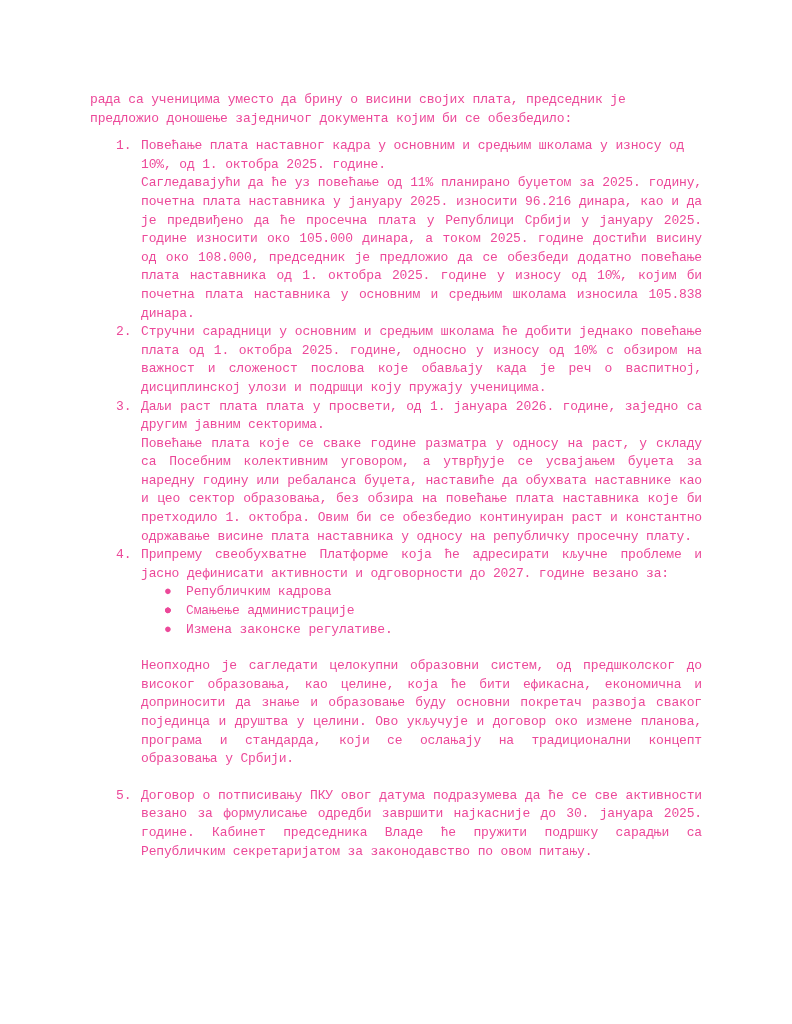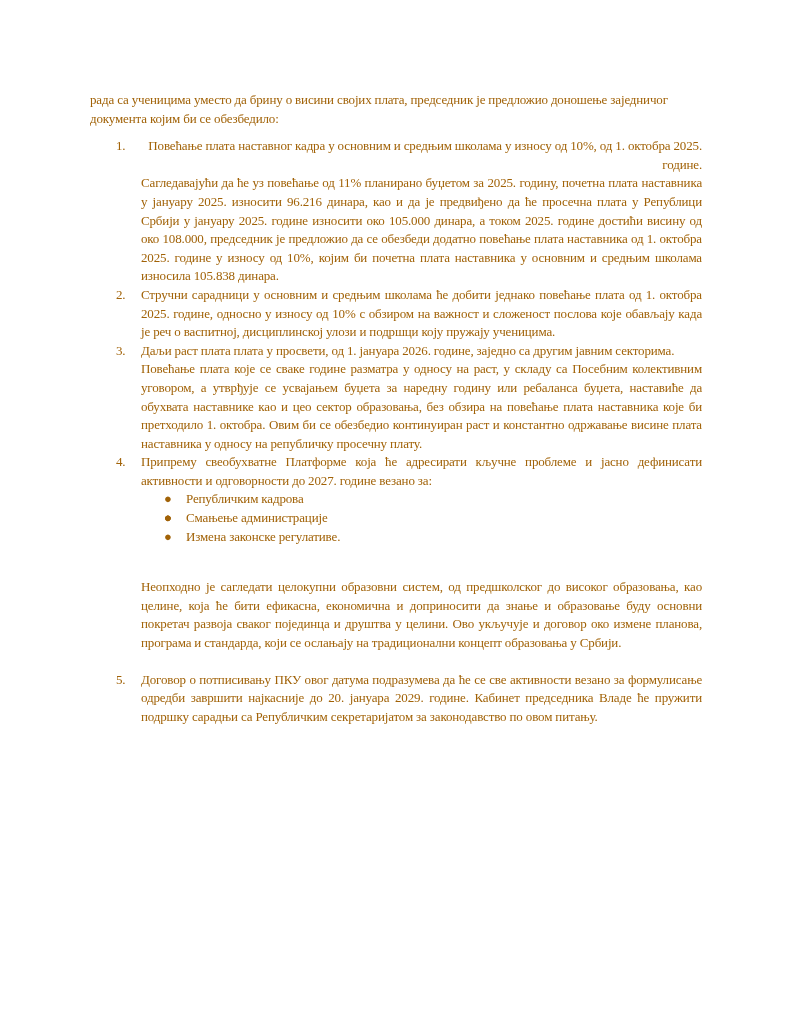--- a/index.html
+++ b/index.html
@@ -1,23 +1,23 @@
 <!DOCTYPE html>
 <html><head>
 <meta charset="utf-8">
 <style>
   html, body { margin: 0; padding: 0; background: #ffffff; }
   body { width: 792px; height: 1024px; position: relative; overflow: hidden; }
   .page {
     position: absolute; left: 90px; top: 91px; width: 612px;
-    font-family: Liberation Serif, serif;
-    font-size: 13px; line-height: 18.6px; color: #a16207;
+    font-family: Liberation Mono, monospace;
+    font-size: 13px; line-height: 18.6px; color: #ec4899;
     letter-spacing: -0.15px;
   }
-  p { margin: 0; text-align: right; }
+  p { margin: 0; }
   .intro { text-align: left; }
   ol.main { list-style: none; margin: 9px 0 0 0; padding: 0; }
   ol.main > li { position: relative; padding-left: 51px; }
   .num { position: absolute; left: 26px; top: 0; }
   .justify { text-align: justify; }
   ul.bullets { list-style: none; margin: 0; padding: 0; }
   ul.bullets li { position: relative; padding-left: 96px; }
   ul.bullets li .dot { position: absolute; left: 74px; top: 0; }
   .gap { height: 18px; }
   .gap-small { height: 18px; }
@@ -52,27 +52,27 @@
   <ul class="bullets">
     <li><span class="dot">●</span><span>Републичким кадрова</span></li>
     <li><span class="dot">●</span></li>
     <li><span class="dot">●</span></li>
     <li><span class="dot">●</span><span>Смањење администрације</span></li>
     <li><span class="dot">●</span><span>Измена законске регулативе.</span></li>
   </ul>
 
   <div class="gap"></div>
 
-  <ol class="main" style="margin-top:14px">
+  <ol class="main" style="margin-top:0">
     <li>
       <p class="justify">Неопходно је сагледати целокупни образовни систем, од предшколског до високог образовања, као целине, која ће бити ефикасна, економична и доприносити да знање и образовање буду основни покретач развоја сваког појединца и друштва у целини. Ово укључује и договор око измене планова, програма и стандарда, који се ослањају на традиционални концепт образовања у Србији.</p>
     </li>
   </ol>
 
   <div class="gap-small"></div>
 
   <ol class="main" style="margin-top:0">
     <li>
       <span class="num">5.</span>
-      <p class="justify">Договор о потписивању ПКУ овог датума подразумева да ће се све активности везано за формулисање одредби завршити најкасније до 20. јануара 2029. године. Кабинет председника Владе ће пружити подршку сарадњи са Републичким секретаријатом за законодавство по овом питању.</p>
+      <p class="justify">Договор о потписивању ПКУ овог датума подразумева да ће се све активности везано за формулисање одредби завршити најкасније до 30. јануара 2025. године. Кабинет председника Владе ће пружити подршку сарадњи са Републичким секретаријатом за законодавство по овом питању.</p>
     </li>
   </ol>
 </div>
 
 </body></html>

